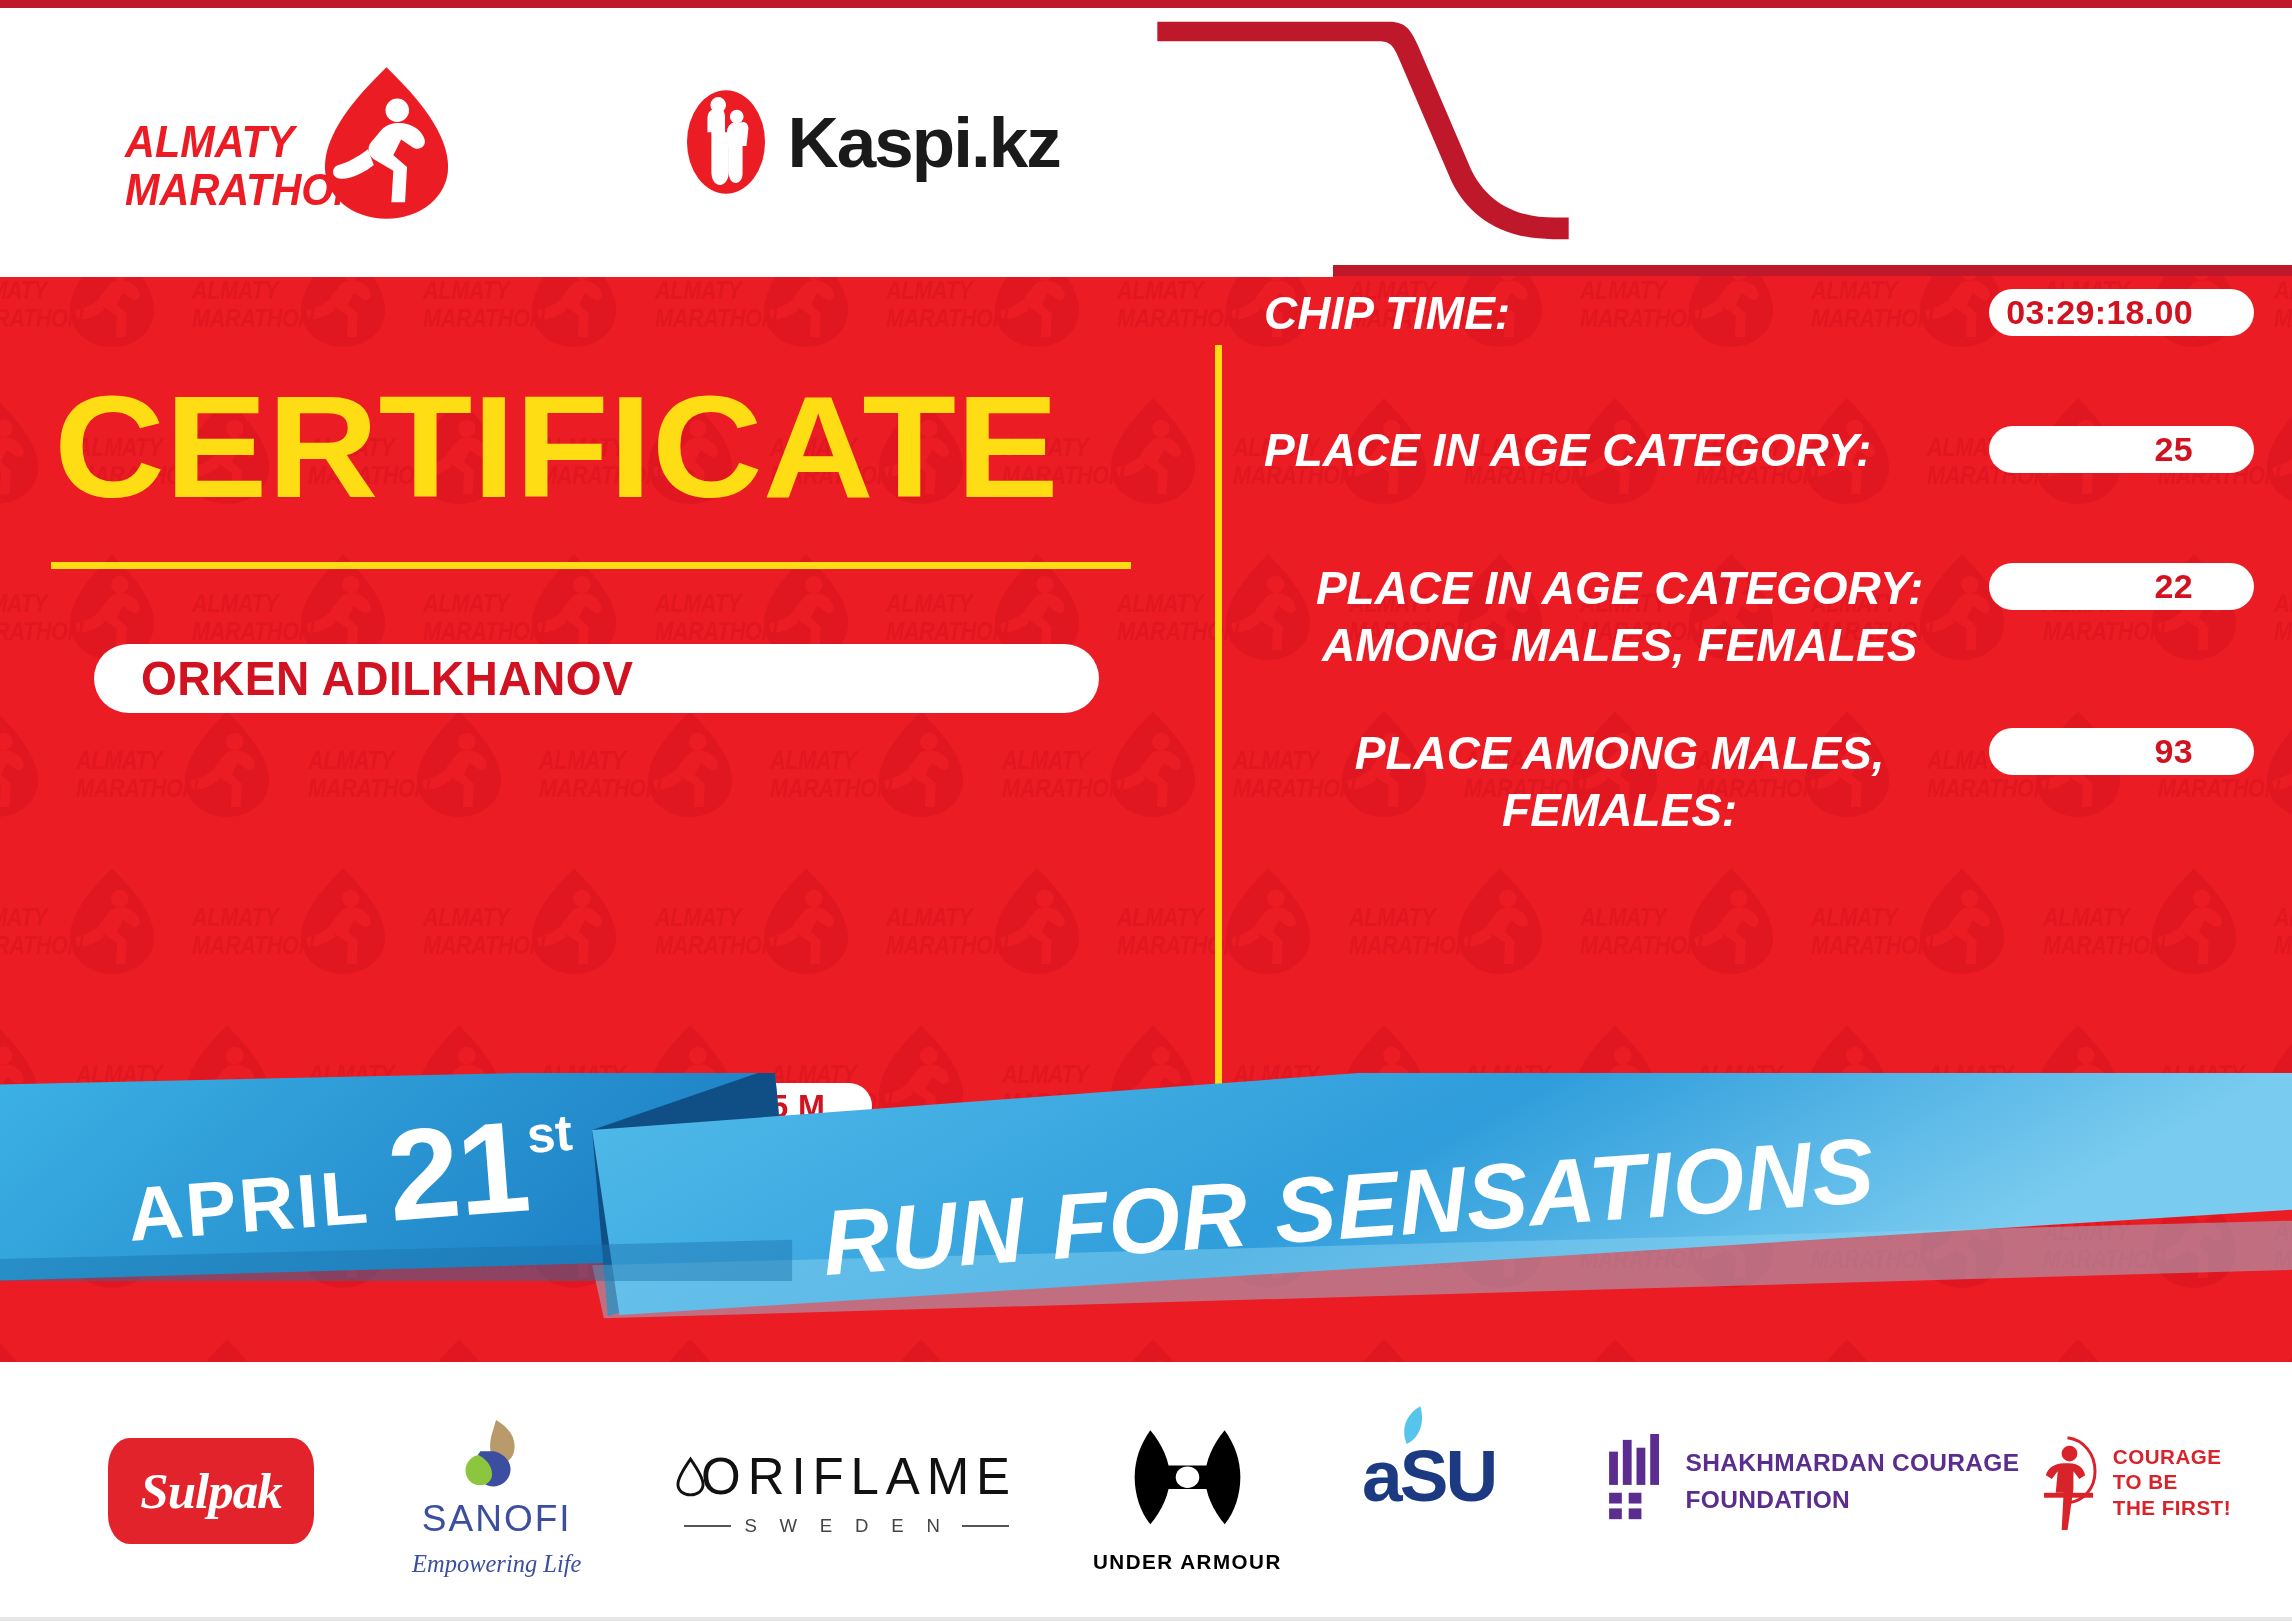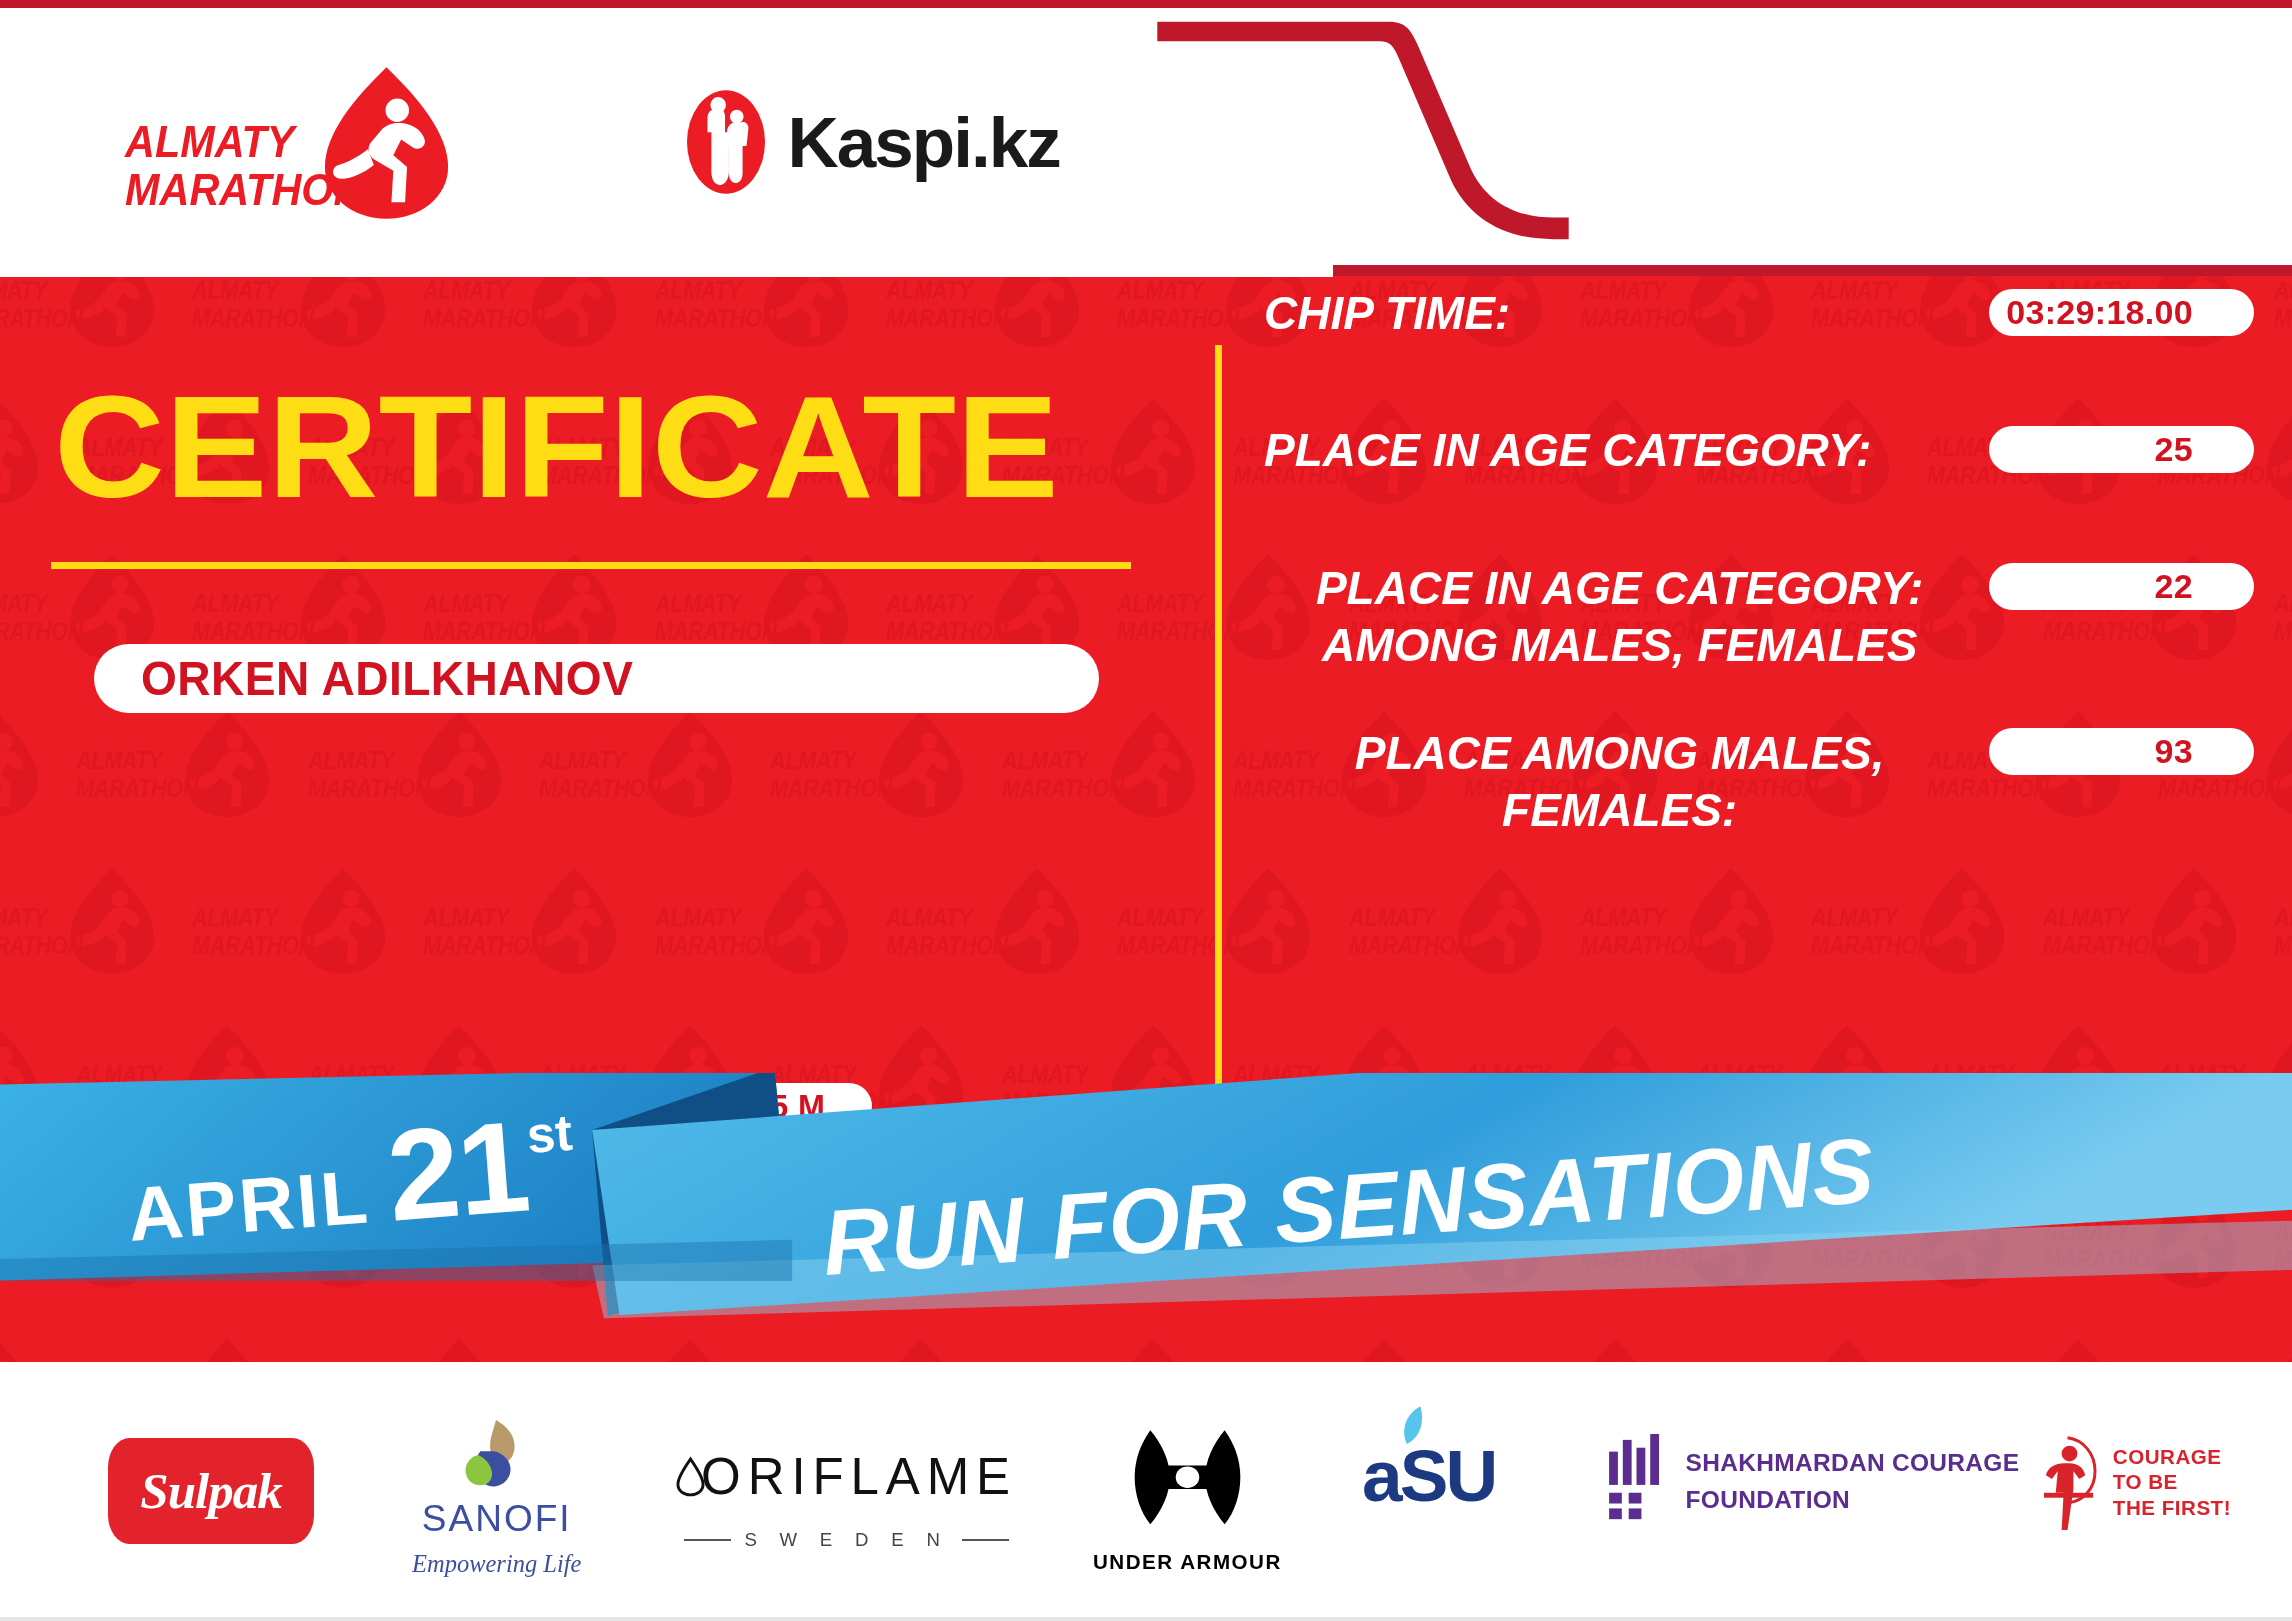--- a/index.html
+++ b/index.html
@@ -1571,21 +1571,21 @@
       <div class="sanofi-sub">Empowering Life</div>
     </div>
 
     <div class="sp" style="left:676px; top:31px; flex-direction:column;">
       <div style="display:flex;align-items:center;">
         <svg width="29" height="41" viewBox="0 0 30 42" style="margin-right:-3.9px;">
           <path d="M15,3 C22,13 28,22 28,29 C28,36 22,40 15,40 C8,40 2,36 2,29 C2,22 8,13 15,3 Z" fill="none" stroke="#111" stroke-width="3"></path>
         </svg>
         <div class="oriflame-txt">ORIFLAME</div>
       </div>
-      <div style="display:flex;align-items:center;margin-top:23px;">
+      <div style="display:flex;align-items:center;margin-top:9px;">
         <div style="width:47px;height:2.9px;background:#555;"></div>
         <div class="oriflame-sub" style="margin:0 13.7px;">S W E D E N</div>
         <div style="width:47px;height:2.9px;background:#555;"></div>
       </div>
     </div>
 
     <div class="sp" style="left:1093px; top:9.8px; flex-direction:column;">
       <svg width="137" height="118" viewBox="0 0 140 120">
         <path d="M32,4 C44,18 52,36 52,52 C52,68 44,86 32,100 C22,88 16,70 16,52 C16,34 22,18 32,4 Z" fill="#000"></path>
         <path d="M108,4 C118,18 124,34 124,52 C124,70 118,88 108,100 C96,86 88,68 88,52 C88,36 96,18 108,4 Z" fill="#000"></path>

